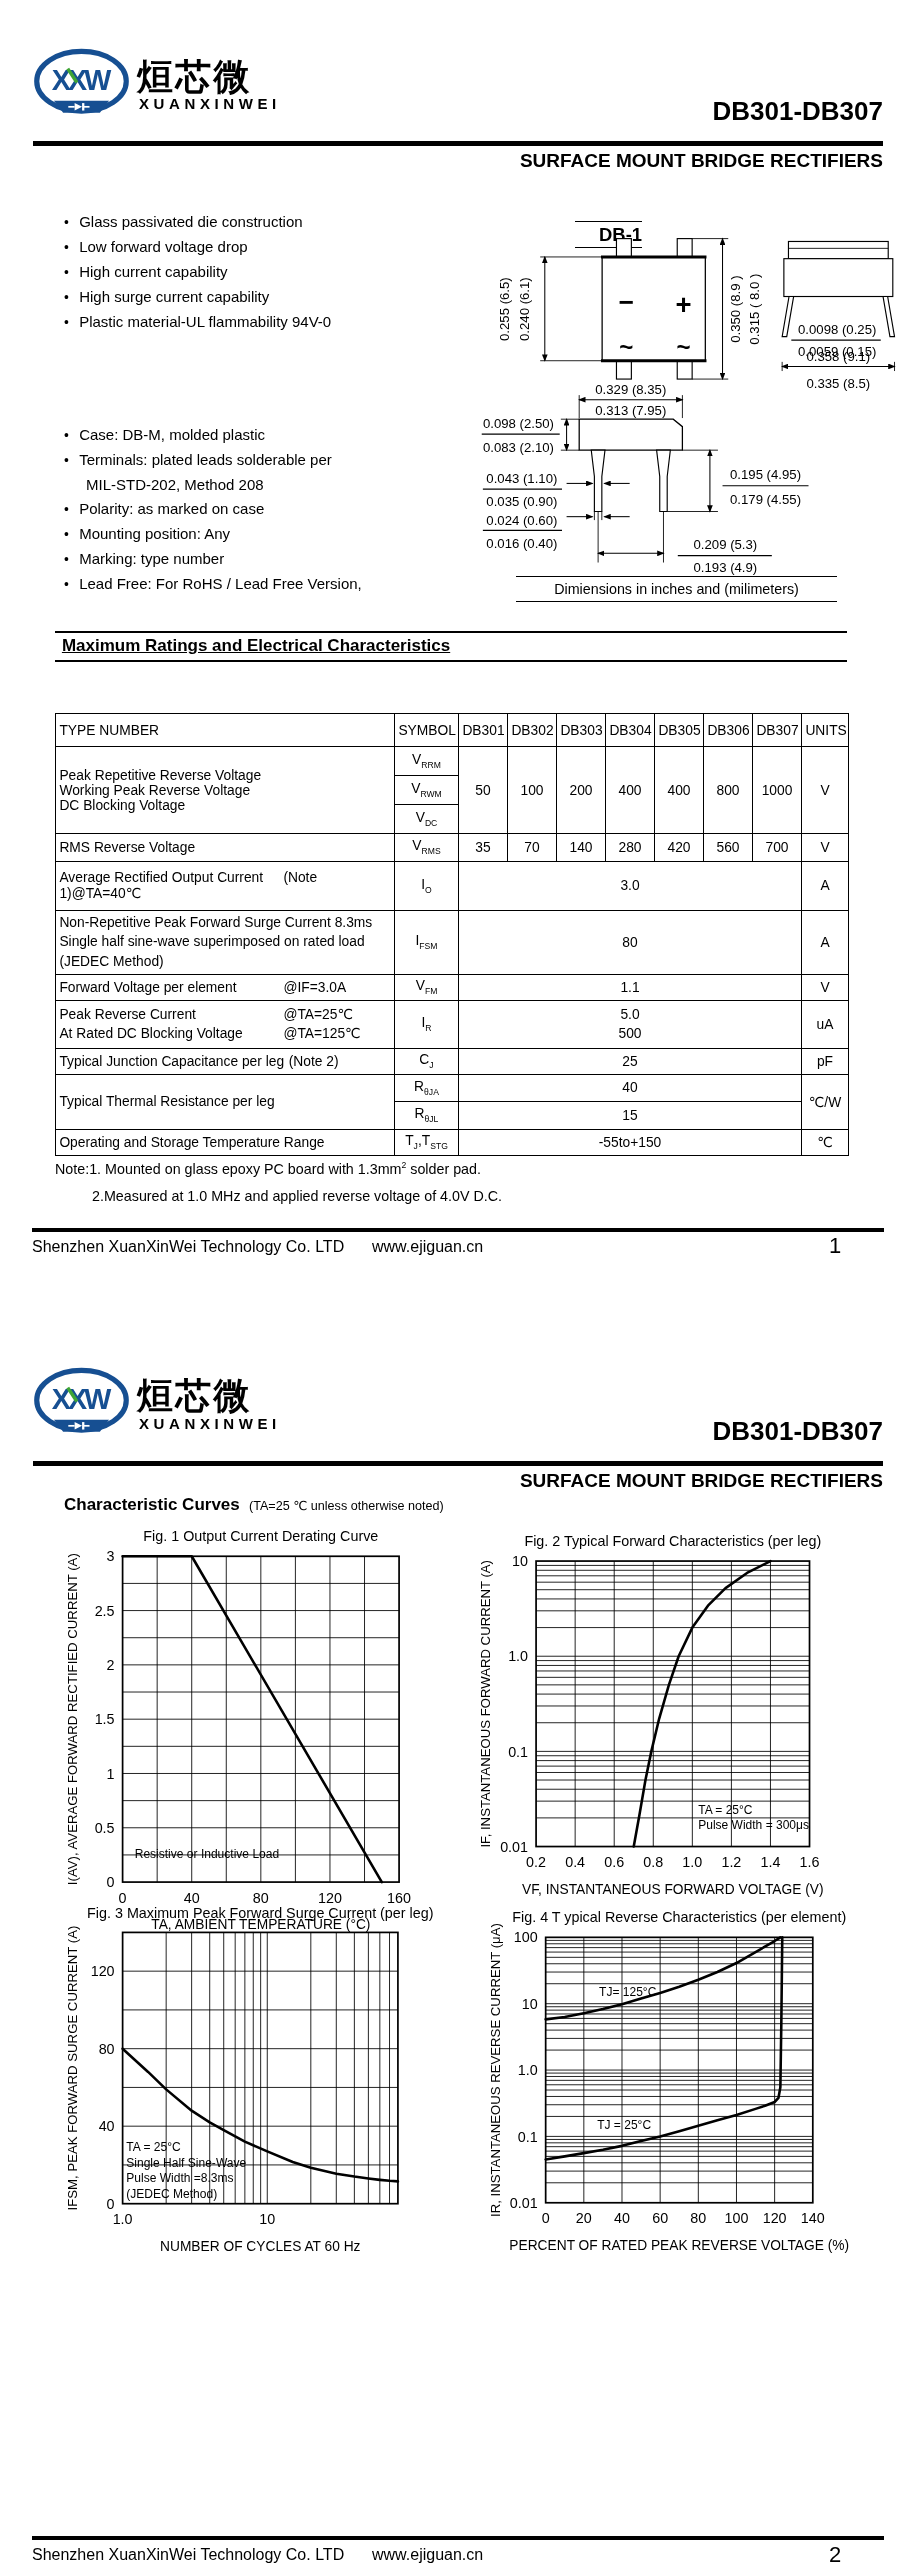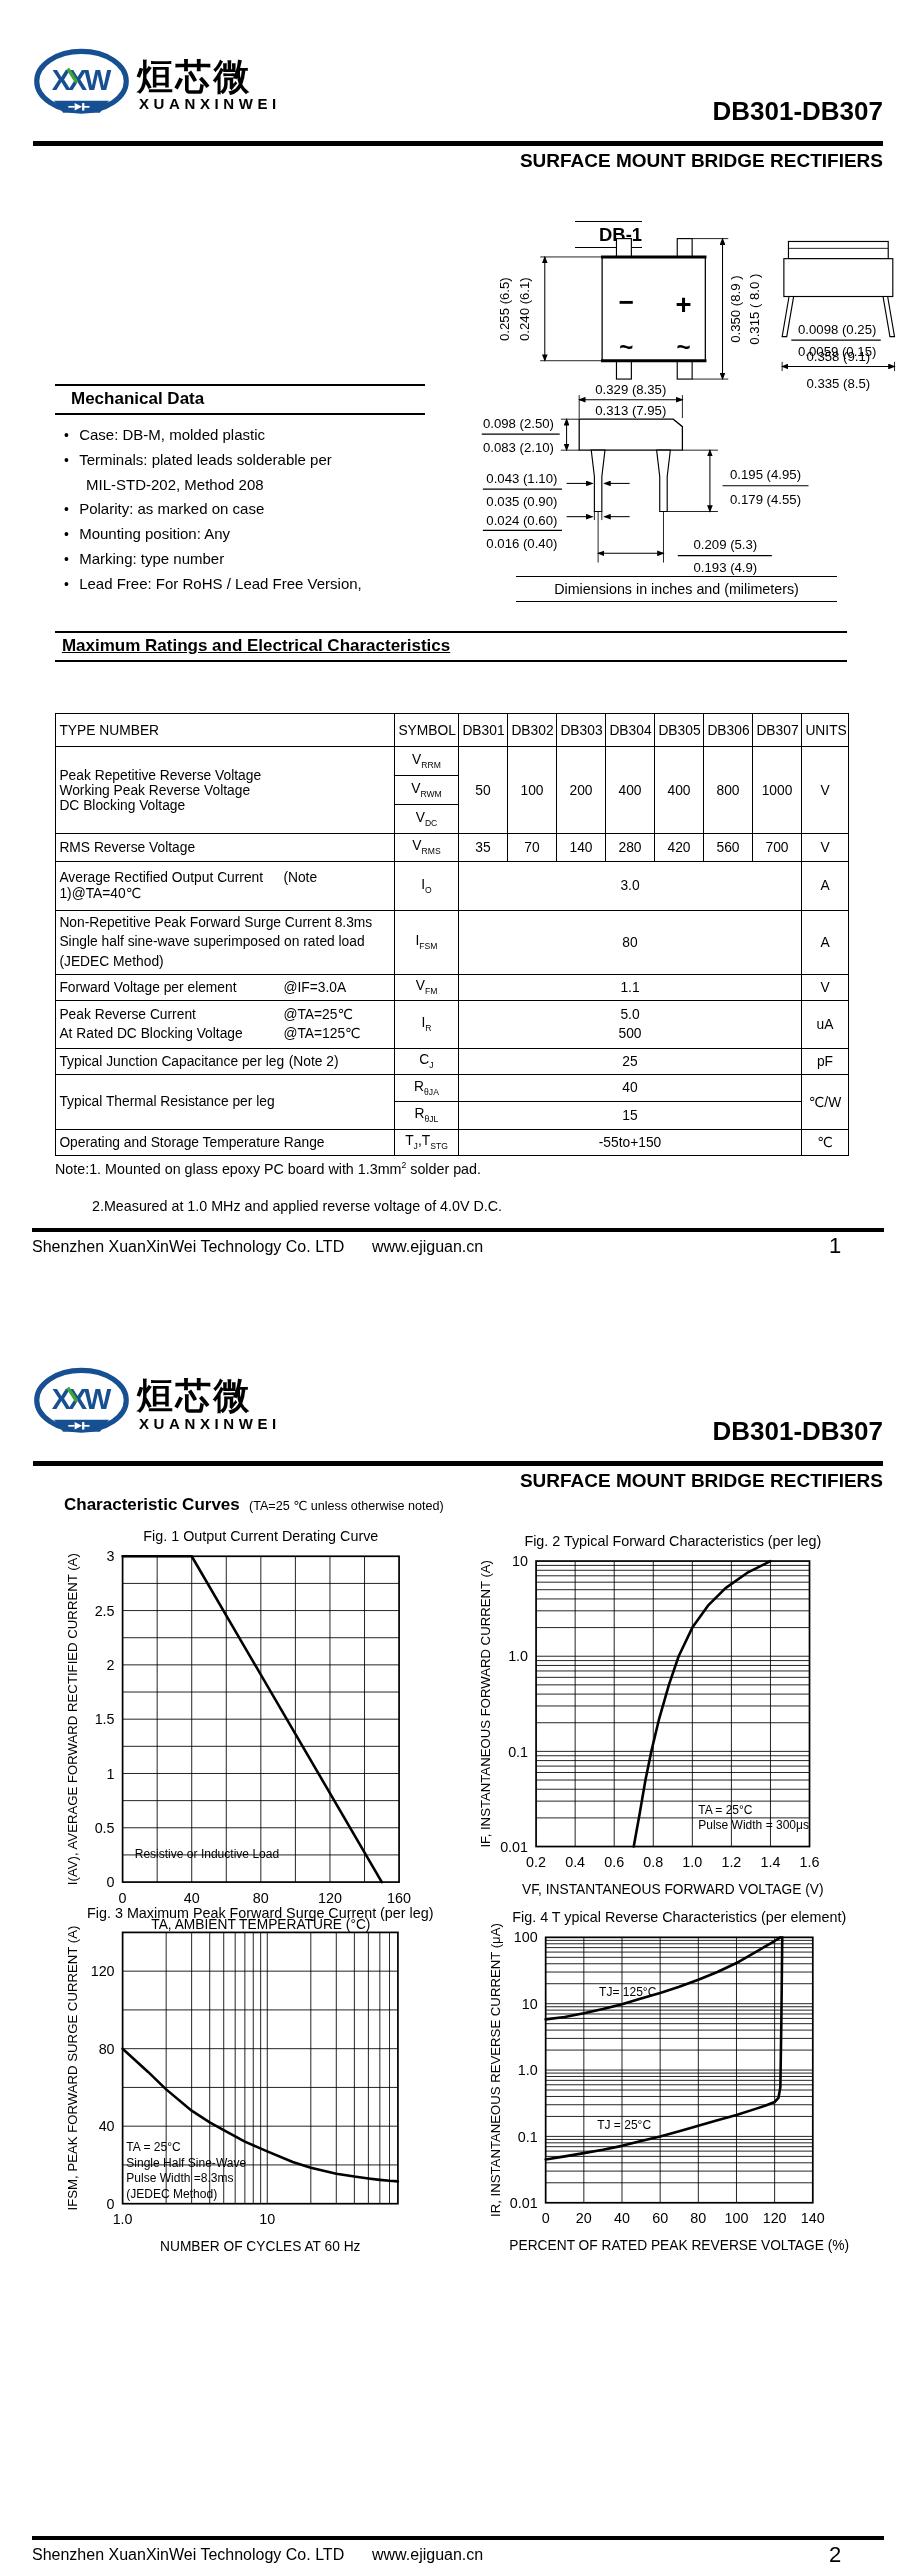--- a/index.html
+++ b/index.html
@@ -64,24 +64,28 @@
       <line x1="63" y1="102.5" x2="74" y2="102.5" stroke="#ffffff" stroke-width="3"></line>
       <line x1="89" y1="102.5" x2="100" y2="102.5" stroke="#ffffff" stroke-width="3"></line>
     </g>
   </svg>
   <div class="abs brand-cn" style="left:137px;top:53px;">烜芯微</div>
   <div class="abs brand-en" style="left:139px;top:95px;">XUANXINWEI</div>
   <div class="abs part-title" style="right:27px;top:96px;">DB301-DB307</div>
   <div class="rule" style="left:33px;top:141px;width:850px;height:4.6px;"></div>
   <div class="abs subtitle" style="right:27px;top:150px;">SURFACE MOUNT BRIDGE RECTIFIERS</div>
 
-
-  <div class="abs sec" style="left:55px;top:384px;width:354px;">
-    <span>Mechanical Data</span>
-  </div>
+  <div class="abs bullets" style="left:64px;top:210px;width:367px;">
+    <div class="b">Glass passivated die construction</div>
+    <div class="b">Low forward voltage drop</div>
+    <div class="b">High current capability</div>
+    <div class="b">High surge current capability</div>
+    <div class="b">Plastic material-UL flammability 94V-0</div>
+  </div>
+
   <div class="abs bullets" style="left:64px;top:423px;width:367px;">
     <div class="b">Case: DB-M, molded plastic</div>
     <div class="b">Terminals: plated leads solderable per</div>
     <div class="cont">MIL-STD-202, Method 208</div>
     <div class="b">Polarity: as marked on case</div>
     <div class="b">Mounting position: Any</div>
     <div class="b">Marking: type number</div>
     <div class="b">Lead Free: For RoHS / Lead Free Version,</div>
   </div>
 
@@ -330,21 +334,21 @@
       <td class="lbl">Operating and Storage Temperature Range</td>
       <td class="ctr"><span>T</span><sub class="ss">J</sub><span>,T</span><sub class="ss">STG</sub></td>
       <td class="ctr" colspan="7">-55to+150</td>
       <td class="ctr">℃</td>
     </tr>
   </tbody>
     </table>
 
   <div class="abs notes" style="left:55px;top:1160px;">
     <div><span>Note:1. Mounted on  glass epoxy  PC board with 1.3mm</span><sup style="font-size:8.6px">2</sup><span> solder pad.</span></div>
-    <div style="padding-left:37px;margin-top:21px">2.Measured at 1.0 MHz and applied reverse voltage of 4.0V D.C.</div>
+    <div style="padding-left:37px;margin-top:11px">2.Measured at 1.0 MHz and applied reverse voltage of 4.0V D.C.</div>
   </div>
 
   <div class="rule" style="left:32px;top:1228px;width:852px;height:4px;"></div>
   <div class="abs foot" style="left:32px;top:1238px;">Shenzhen XuanXinWei Technology Co. LTD</div>
   <div class="abs foot" style="left:372px;top:1238px;">www.ejiguan.cn</div>
   <div class="abs pageno" style="left:829px;top:1233px;">1</div>
 
   <svg class="abs" style="left:32px;top:1367px" width="99" height="70" viewBox="0 0 172 122">
     <ellipse cx="86" cy="58" rx="78" ry="52" fill="#ffffff" stroke="#164f92" stroke-width="9"></ellipse>
     <text x="86" y="74" font-size="50" font-weight="bold" fill="#164f92" text-anchor="middle" textLength="104">XXW</text>

